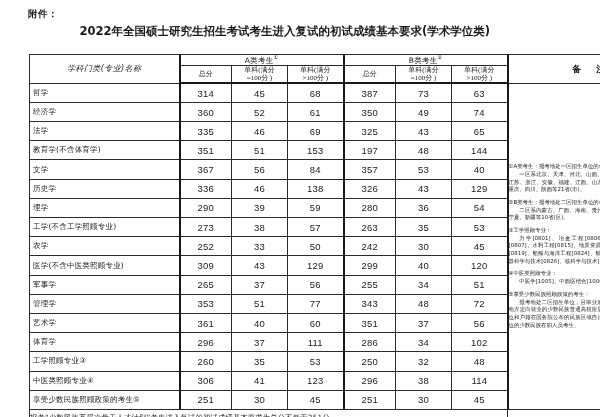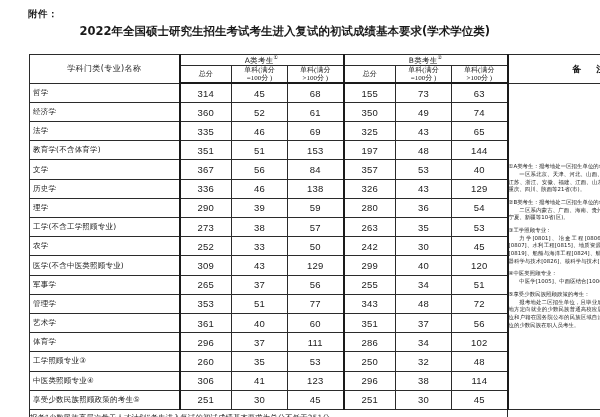--- a/index.html
+++ b/index.html
@@ -39,21 +39,21 @@
   .vsep-l{border-left:2px solid #1a1a1a !important;}
   .hhead{border-bottom:2px solid #1a1a1a !important;font-family:Liberation Serif, serif;}
 
   thead td{
     font-size:7px;
     text-align:center;
     line-height:1.15;
     padding:2px 1px;
   }
   thead td.subj{
-    font-size:8px;letter-spacing:.4px;
+    font-size:8px;letter-spacing:.4px;font-style:italic;
   }
   thead td.grp{
     font-size:7.5px;letter-spacing:.3px;
   }
   thead td.note-h{
     font-size:9px;font-weight:700;letter-spacing:6px;
   }
   sup{font-size:5px;vertical-align:super;}
 
   tbody td.name{
@@ -145,21 +145,21 @@
           <span>&gt;100分 )</span>
         </td>
       </tr>
     </thead>
     <tbody id="tbody">
         <tr>
           <td class="name">哲学</td>
           <td class="num vsep-l">314</td>
           <td class="num">45</td>
           <td class="num">68</td>
-          <td class="num vsep-l">155</td>
+          <td class="num vsep-l">387</td>
           <td class="num">73</td>
           <td class="num">63</td>
           <td class="remarks vsep-l" rowspan="17">
             <p>①A类考生：报考地处一区招生单位的考生。</p>
             <p class="indent">一区系北京、天津、河北、山西、辽宁、吉林、黑龙江、上海、江苏、浙江、安徽、福建、江西、山东、河南、湖北、湖南、广东、重庆、四川、陕西等21省(市)。</p>
             <p class="gap">②B类考生：报考地处二区招生单位的考生。</p>
             <p class="indent">二区系内蒙古、广西、海南、贵州、云南、西藏、甘肃、青海、宁夏、新疆等10省(区)。</p>
             <p class="gap">③工学照顾专业：</p>
             <p class="indent">力学[0801]、冶金工程[0806]、动力工程及工程热物理[0807]、水利工程[0815]、地质资源与地质工程[0818]、矿业工程[0819]、船舶与海洋工程[0824]、航空宇航科学与技术[0825]、兵器科学与技术[0826]、核科学与技术[0827]、农业工程[0828]。</p>
             <p class="gap">④中医类照顾专业：</p>

